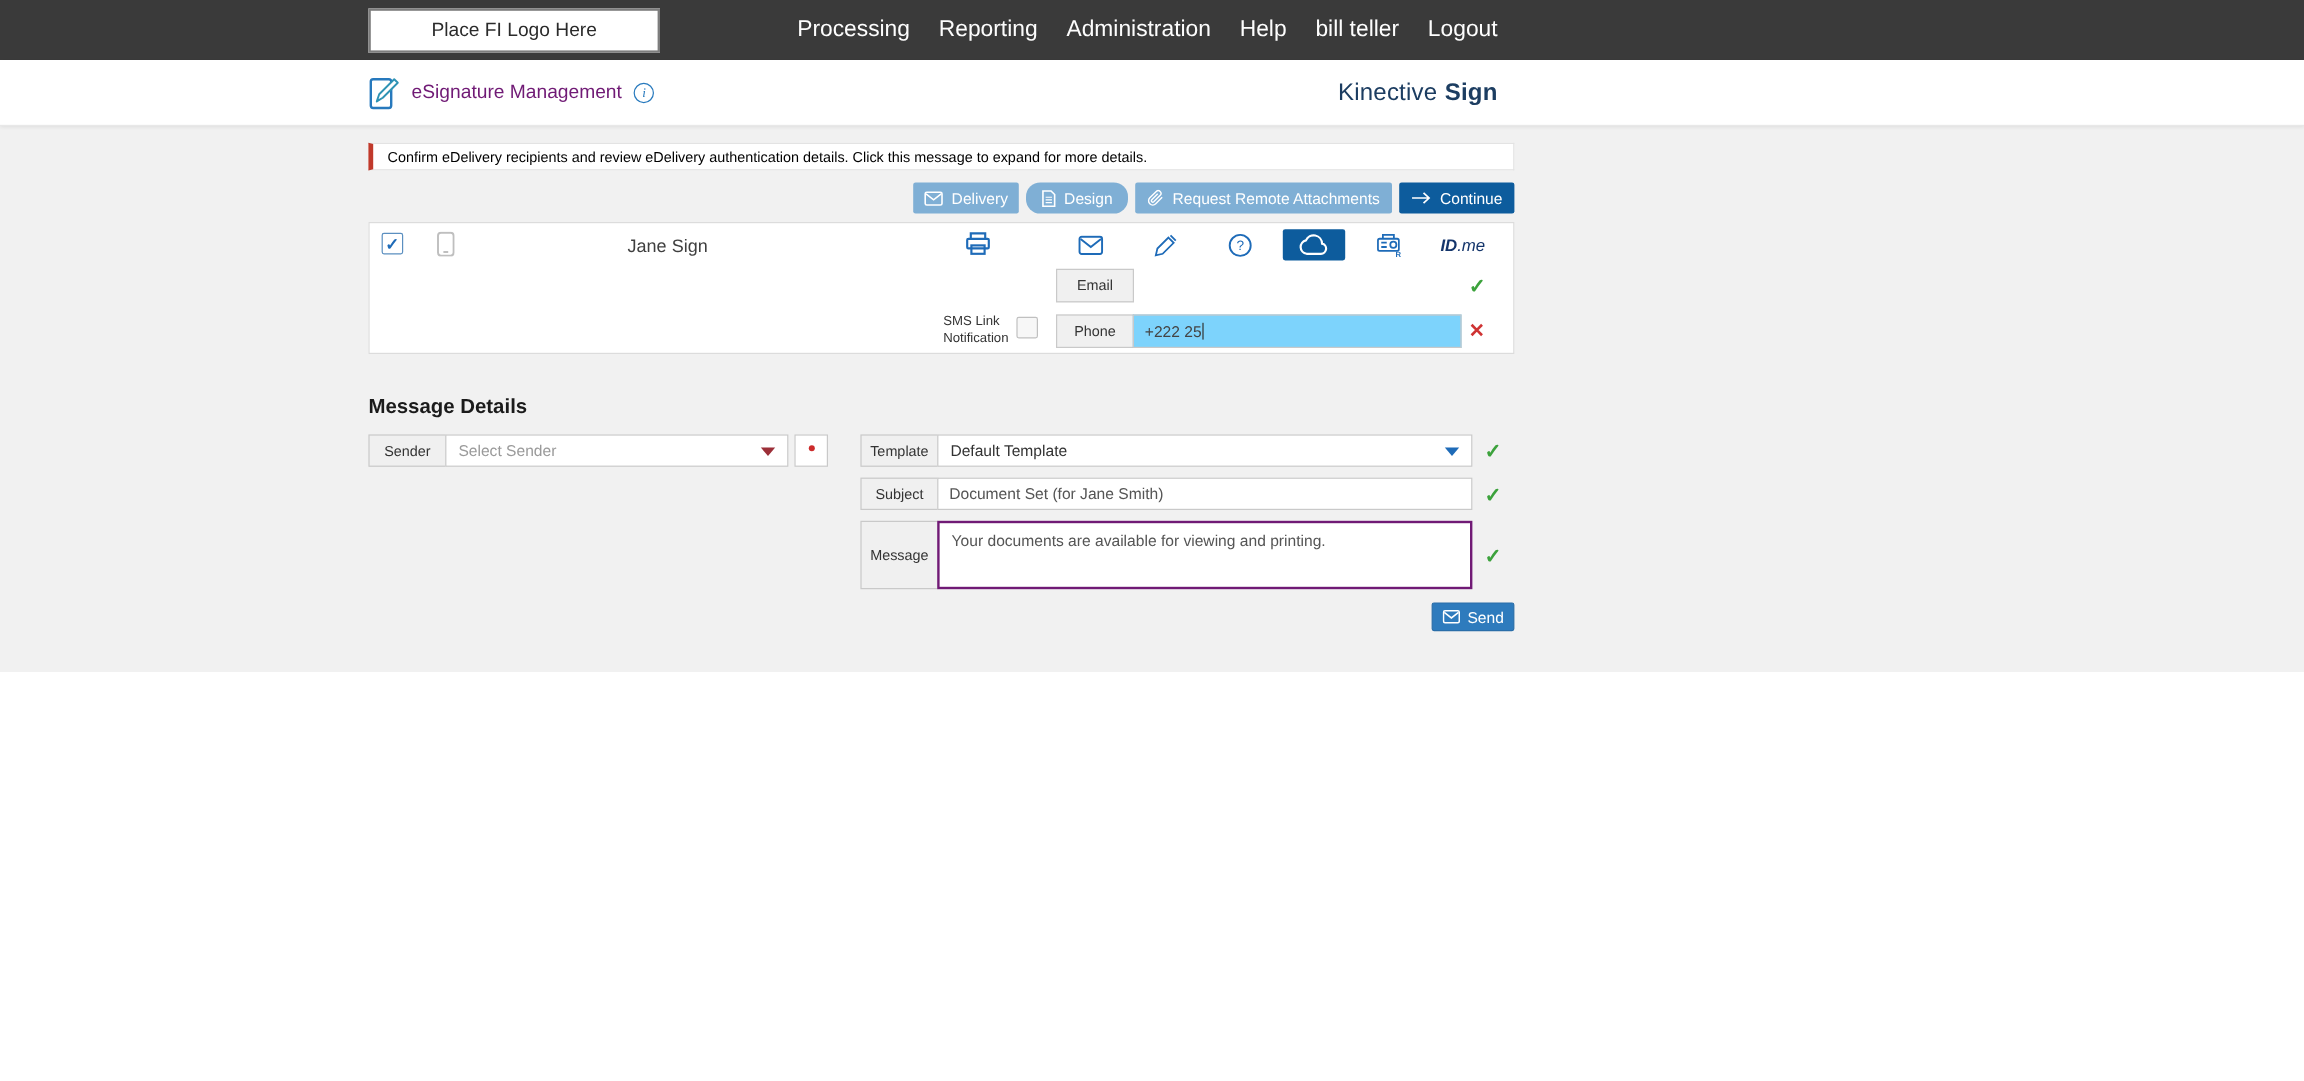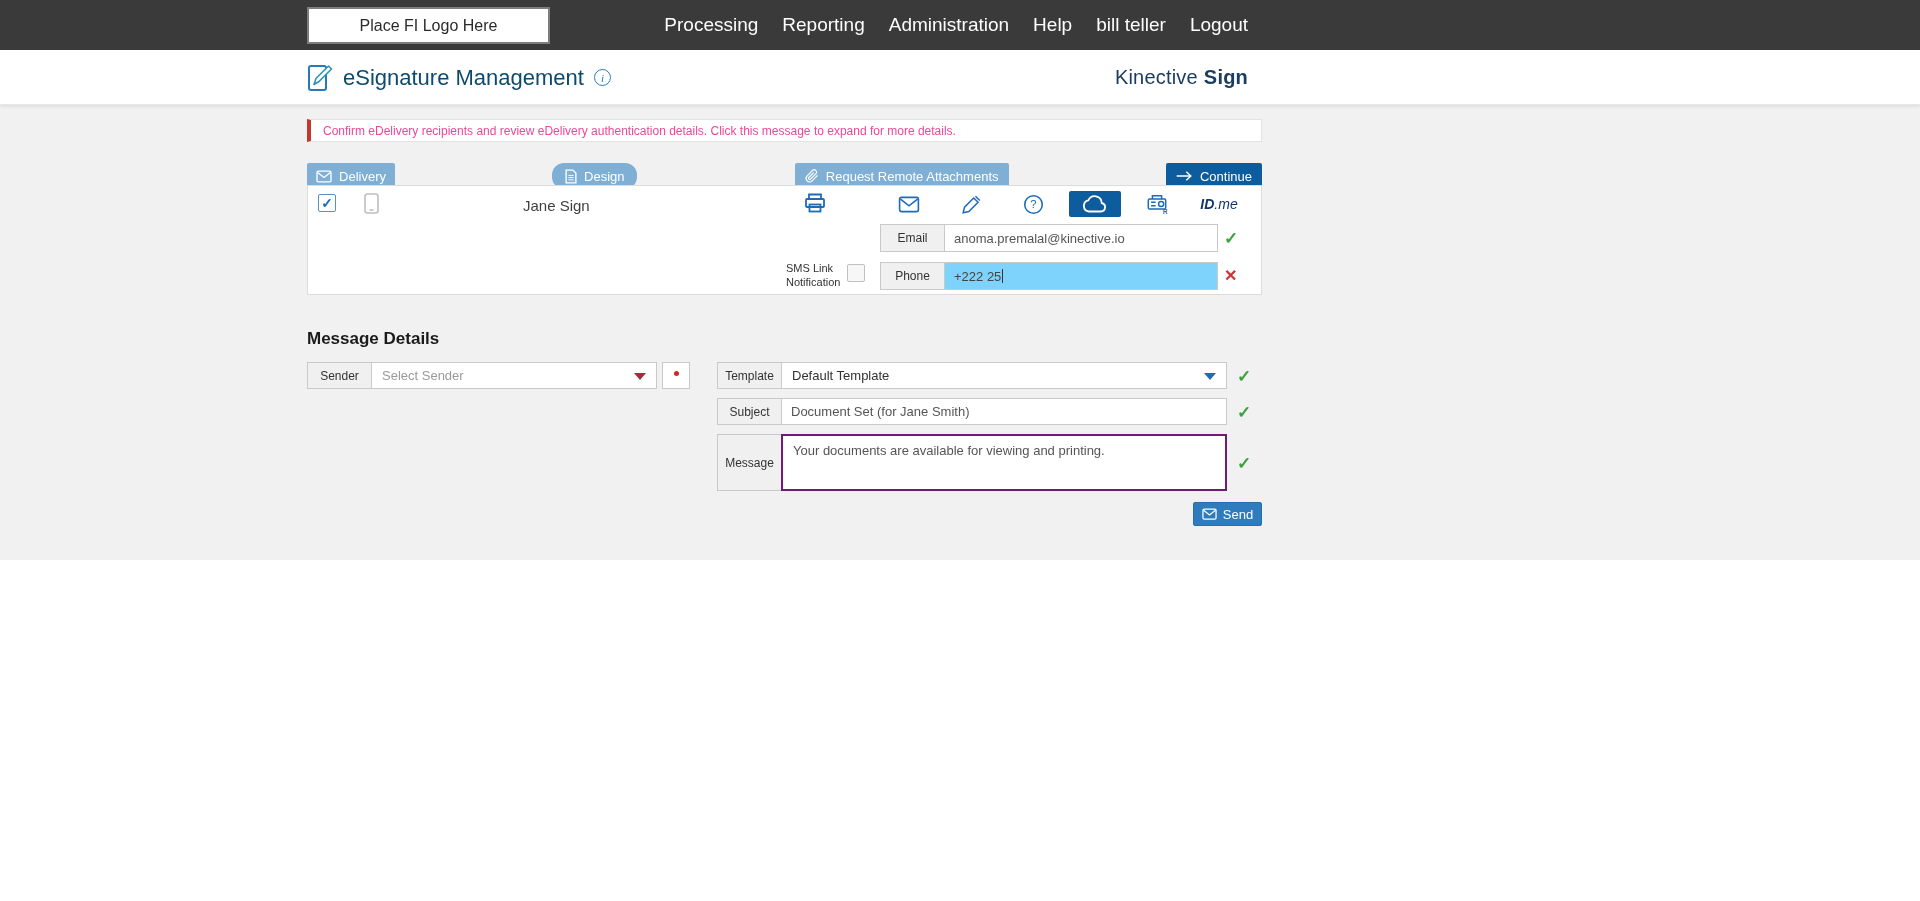--- a/index.html
+++ b/index.html
@@ -12,40 +12,40 @@
   .logo-box { position:absolute; left:307px; top:7px; width:243px; height:37px; background:#fff;
               border:2px solid #7d7d7d; display:flex; align-items:center; justify-content:center;
               font-size:16px; color:#2b2b2b; }
   .nav { position:absolute; right:672px; top:0; height:50px; display:flex; align-items:center; gap:24px; }
   .nav a { color:#fdfdfd; font-size:19px; text-decoration:none; cursor:pointer; white-space:nowrap; }
 
   
   .header { position:absolute; left:0; top:50px; width:100%; height:55px; background:#fff;
             border-bottom:1px solid #e8e8e8; box-shadow:0 2px 3px rgba(0,0,0,0.07); z-index:2; }
   .header-left { position:absolute; left:307px; top:0; height:55px; display:flex; align-items:center; gap:10px; }
-  .page-title { font-size:22px; color:#0c4a6e; }
+  .page-title { font-size:16px; color:#701a75; }
   .info-icon { width:17px; height:17px; border:1.5px solid #2779bd; border-radius:50%; color:#2779bd;
                font-size:11px; display:flex; align-items:center; justify-content:center;
                font-family:"Liberation Serif", serif; font-style:italic; cursor:pointer; }
   .brand { position:absolute; right:672px; top:0; height:55px; display:flex; align-items:center;
            font-size:20px; color:#1c3d61; letter-spacing:0.2px; }
   .brand .reg { margin-right:6px; }
   .brand .bold { font-weight:bold; }
 
   
   .content-bg { position:absolute; left:0; top:105px; width:100%; height:455px; background:#f1f1f1; }
 
   
   .alert { position:absolute; left:307px; top:119px; width:955px; height:23px; background:#ffffff;
            border:1px solid #e3e3e3; border-left:4px solid #c0392b; display:flex; align-items:center;
-           padding-left:12px; font-size:12px; color:#ec4899; cursor:pointer; }
-
-  
-  .toolbar { position:absolute; left:307px; top:163px; width:955px; height:26px;
-             display:flex; justify-content:space-between; gap:6px; }
+           padding-left:12px; font-size:12px; color:#000000; cursor:pointer; }
+
+  
+  .toolbar { position:absolute; left:307px; top:152px; width:955px; height:26px;
+             display:flex; justify-content:flex-end; gap:6px; }
   .tb-btn { height:26px; display:flex; align-items:center; justify-content:center; gap:7px;
             background:#7fafd5; color:#fff; font-size:13px; border:none; cursor:pointer;
             border-radius:2px; padding:0 8px; white-space:nowrap; }
   .tb-btn.w-delivery { width:88px; }
   .tb-btn.w-design { width:85px;border-radius:12px; }
   .tb-btn.w-rra { width:214px; }
   .tb-btn.w-continue { width:96px; background:#0d5c9d; }
 
   
   .panel { position:absolute; left:307px; top:185px; width:955px; height:110px; background:#fff;
@@ -242,21 +242,20 @@
           <path d="M5.5 9.5h5M5.5 13.5h5"></path>
           <text x="18.5" y="22.5" font-size="7" fill="currentColor" stroke="none" font-family="Liberation Sans, sans-serif" font-weight="bold">R</text>
         </svg>
       </div>
       <div class="auth-slot">
         <span class="idme"><span class="id">ID</span><span>.me</span></span>
       </div>
     </div>
 
     <div class="field-label email-label">Email</div>
-    <input class="email-input" value="anoma.premalal@kinective.io" style="">
     <span class="valid-icon email-valid">✓</span>
 
     <div class="sms-label">SMS Link Notification</div>
     <div class="sms-chk"></div>
 
     <div class="field-label phone-label">Phone</div>
     <div class="phone-input">
       <span>+222 25</span>
       <span class="caret"></span>
     </div>

